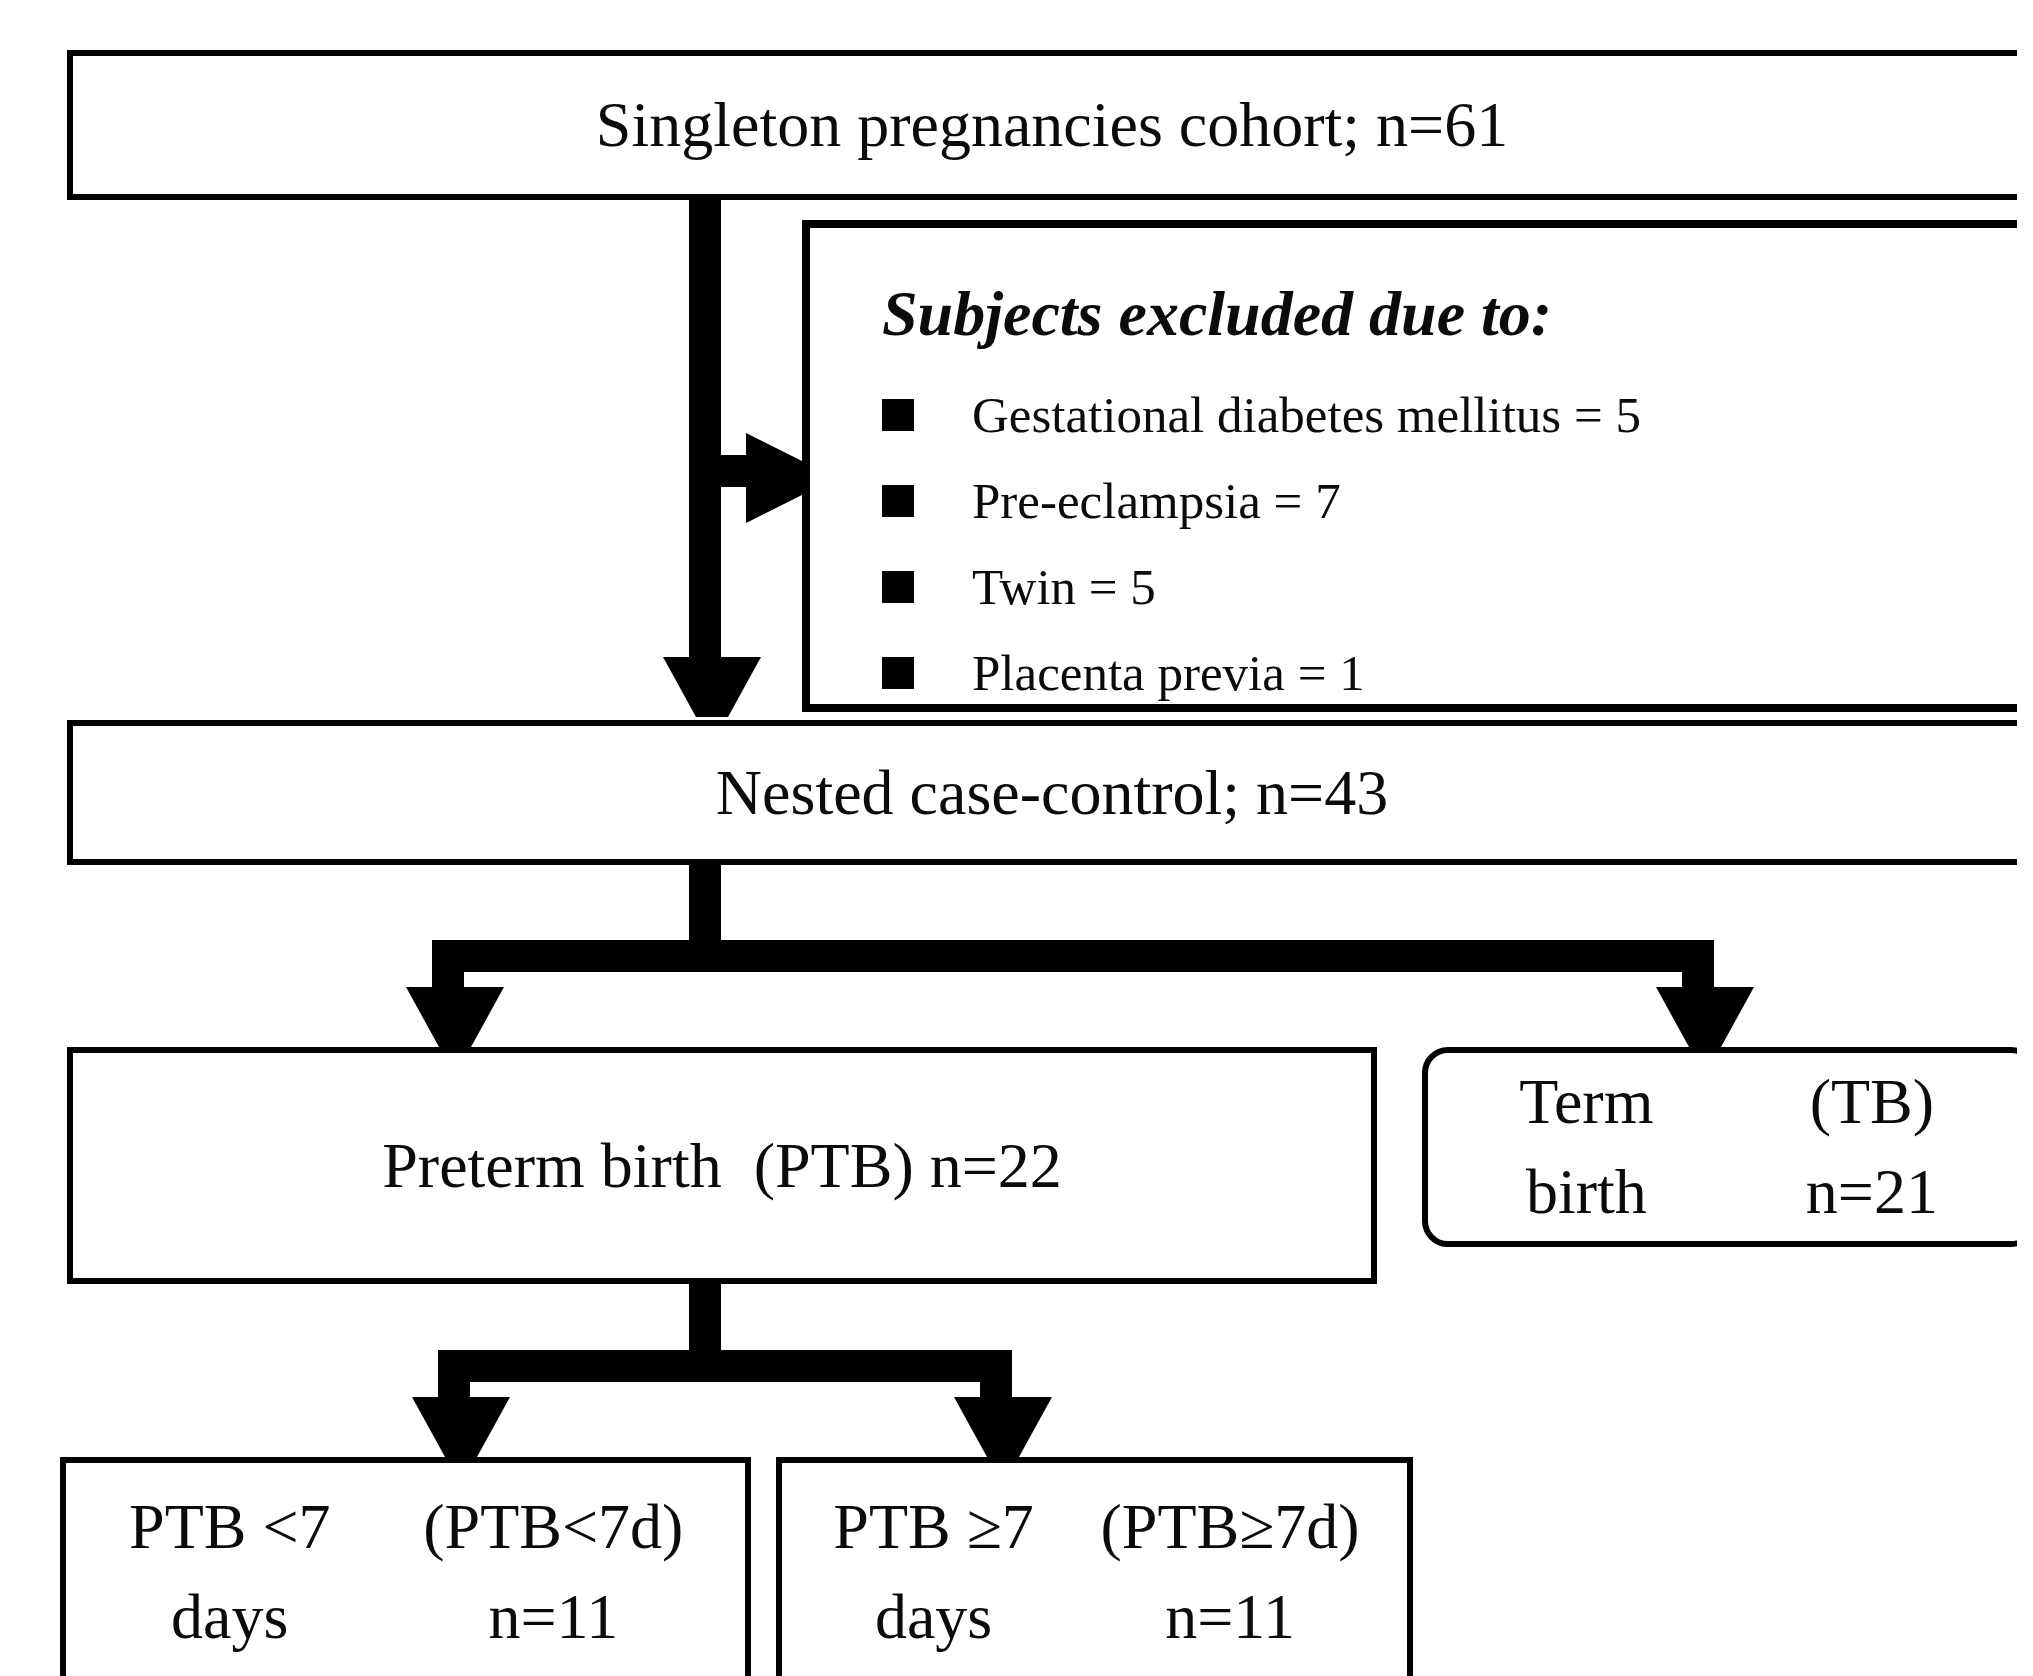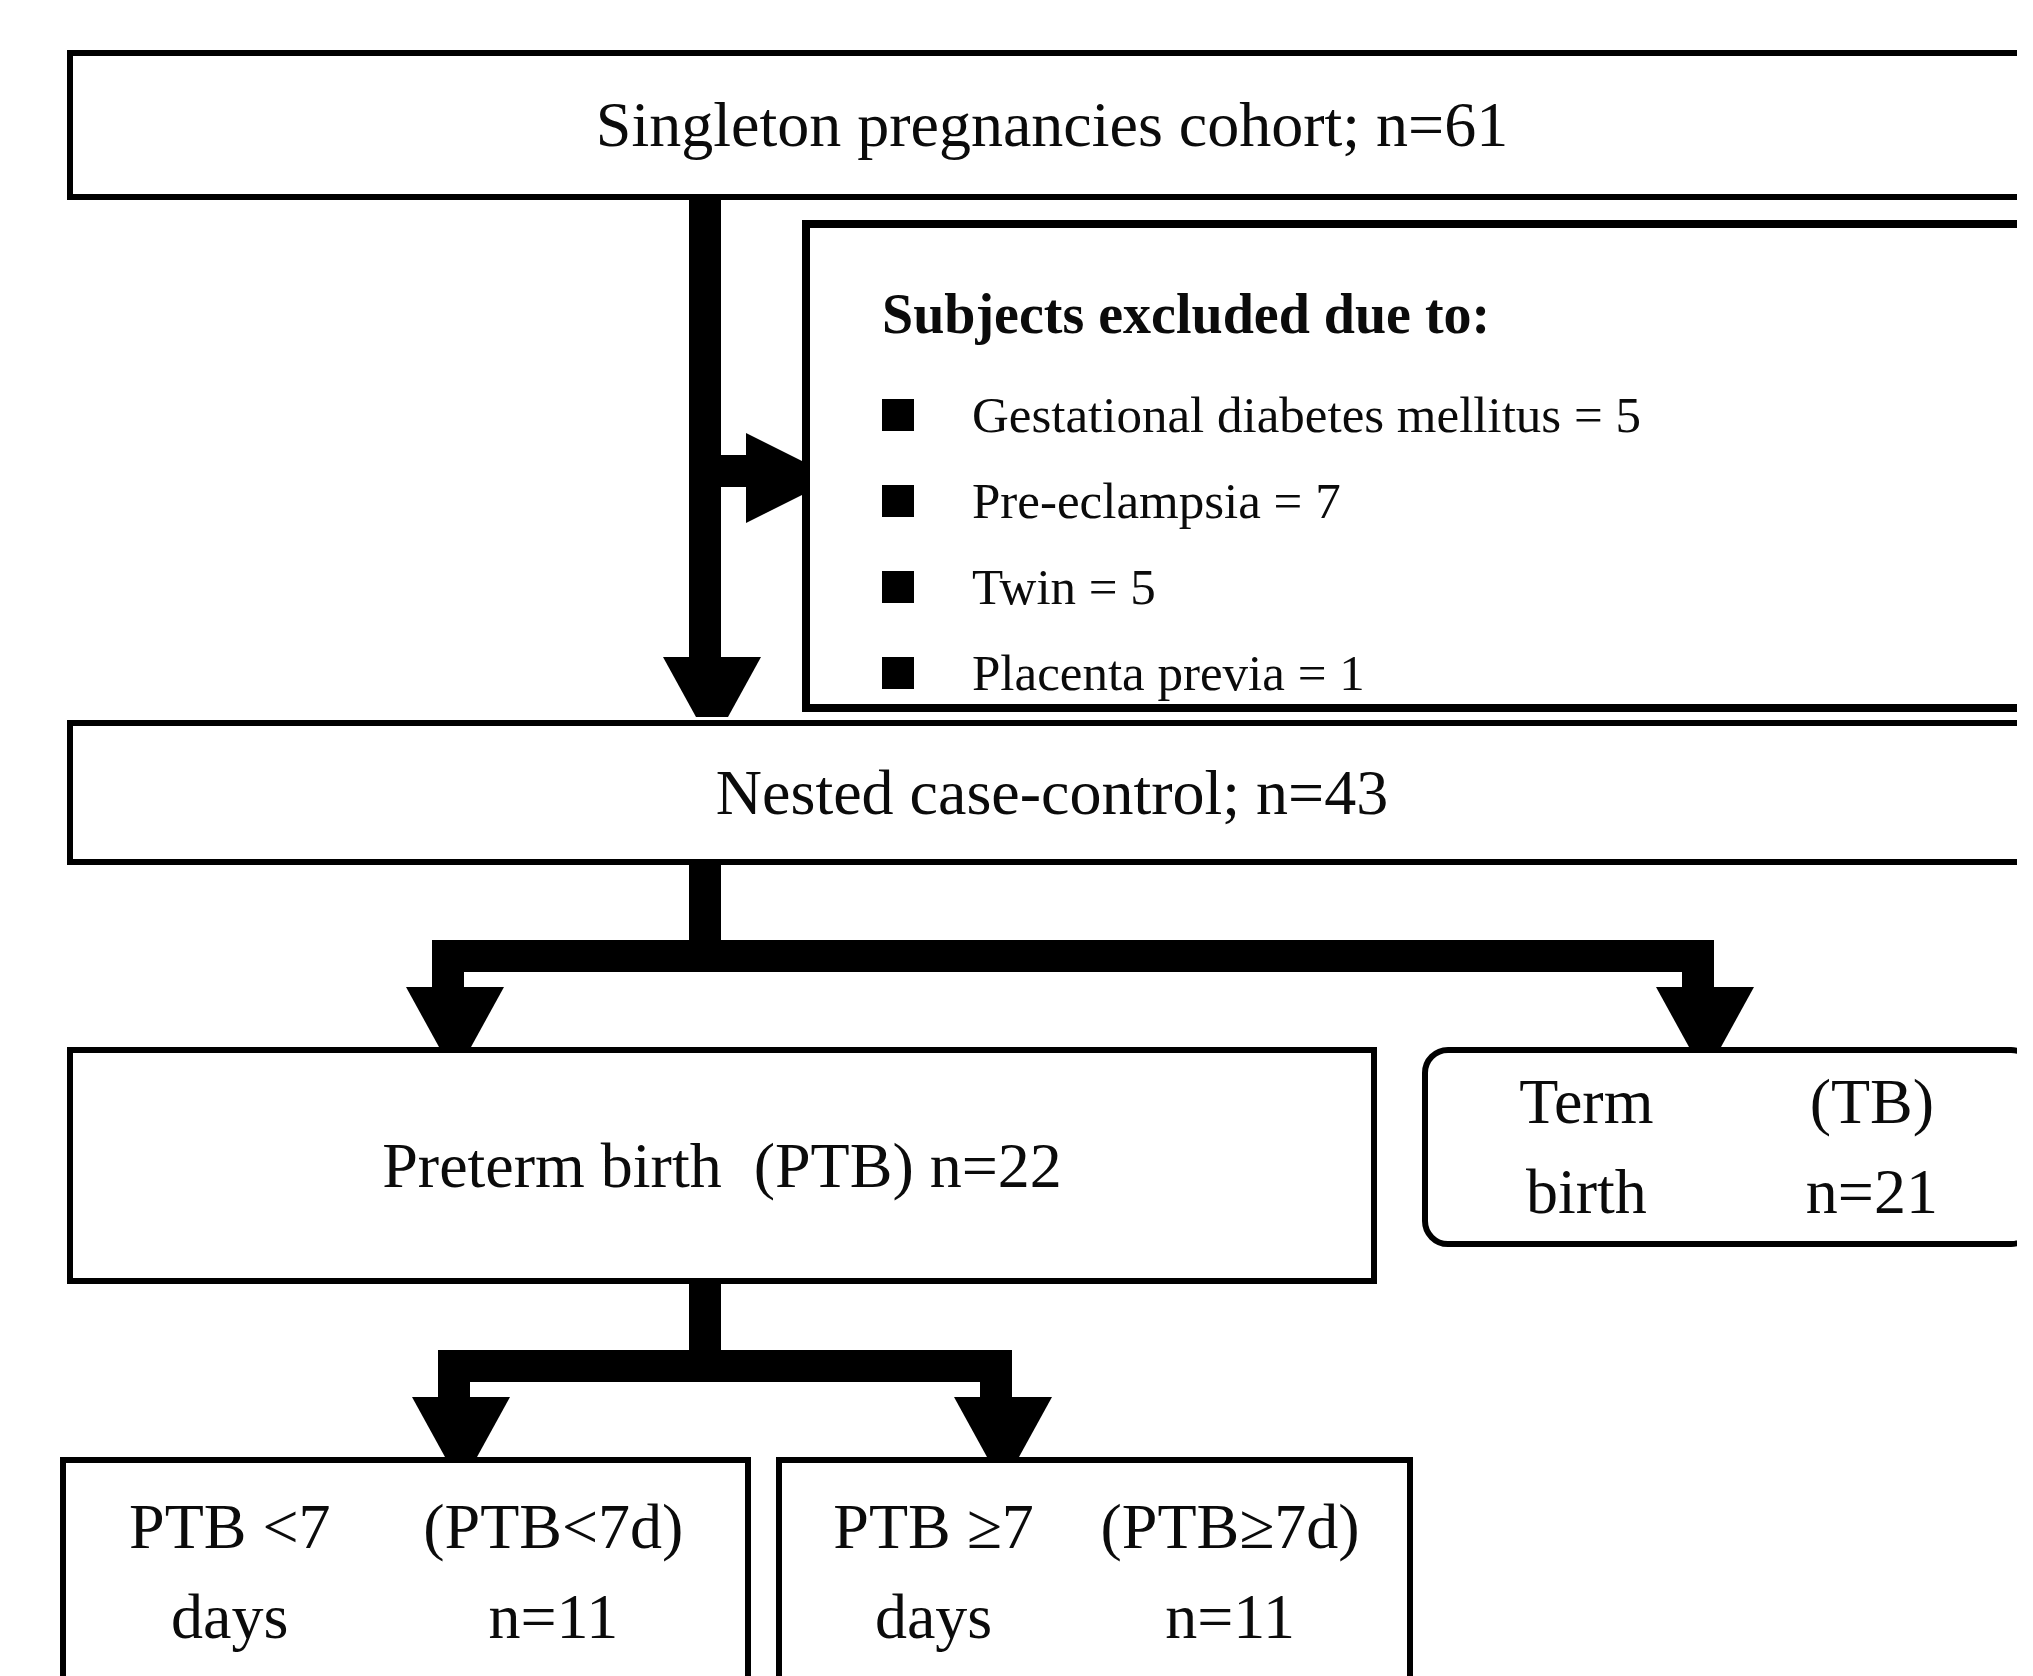--- a/index.html
+++ b/index.html
@@ -21,21 +21,21 @@
   #box-cohort   { left:35px;   top:18px;   width:1970px; height:150px; }
   #box-excl     { left:770px;  top:188px;  width:1235px; height:492px; border-width:8px;
                   flex-direction:column; align-items:flex-start; justify-content:flex-start;
                   padding:28px 20px 0 56px; text-align:left; }
   #box-nested   { left:35px;   top:688px;  width:1970px; height:145px; }
   #box-preterm  { left:35px;   top:1015px; width:1310px; height:237px; }
   #box-term     { left:1390px; top:1015px; width:615px;  height:200px;border-radius:26px; }
   #box-ptb-lt   { left:28px;   top:1425px; width:691px;  height:230px; }
   #box-ptb-ge   { left:708px;  top:1425px; width:637px;  height:230px;margin-left:36px; }
 
-  .excl-title { font-weight:bold; font-size:56px; line-height:84px; }
+  .excl-title { font-weight:bold; font-size:64px; line-height:84px;font-style:italic; }
   .excl-item  { display:flex; align-items:center; height:86px; font-size:51px; }
   .bullet     { width:20px; height:20px; background:#000; margin-right:42px; flex:none; }
 
   
   .vline, .hline { position:absolute; background:#000; }
   #conn-a       { left:657px;  top:168px;  width:15px;  height:462px; }
   #conn-b       { left:657px;  top:423px;  width:60px;  height:15px; }
   #conn-c       { left:657px;  top:832px;  width:15px;  height:86px; }
   #tbar1        { left:400px;  top:908px;  width:1265px; height:15px; }
   #tbar1-dl     { left:400px;  top:908px;  width:15px;  height:52px; }

